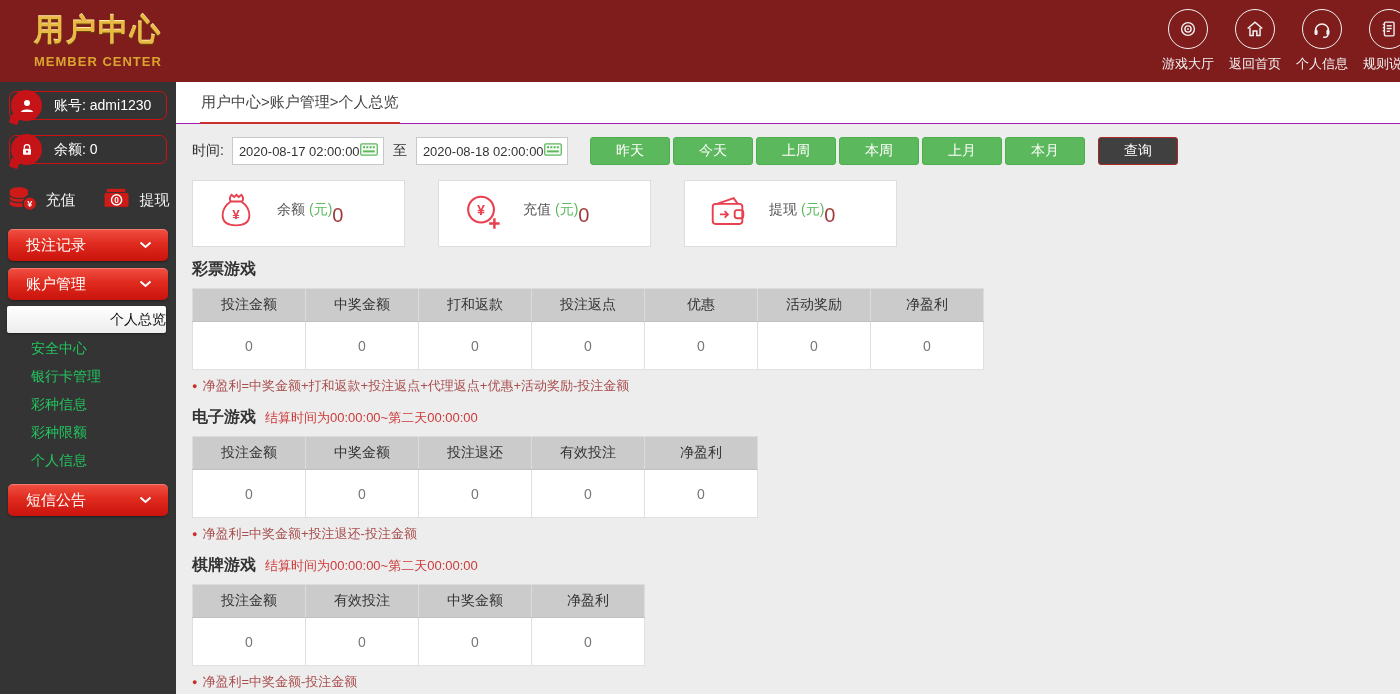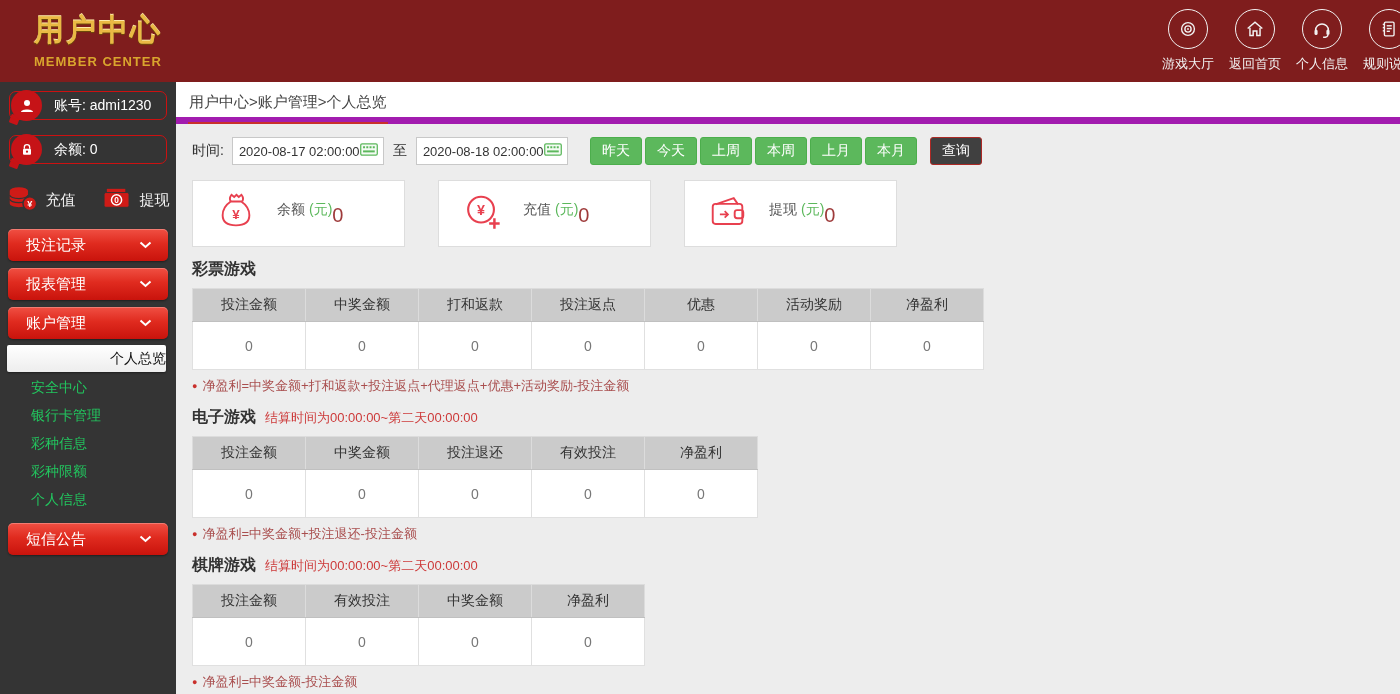--- a/index.html
+++ b/index.html
@@ -79,39 +79,39 @@
   .submenu-item.active {
     background:linear-gradient(180deg,#ffffff,#ededed);
     color:#111; margin:6px 10px 2px 7px; border-radius:2px; padding-left:40px;
     box-shadow:0 1px 2px rgba(0,0,0,.4);
     text-align:right;
   }
 
   
   .main { position:absolute; left:176px; top:82px; right:0; bottom:0; background:#ededed; overflow:hidden; }
   .breadcrumb-bar {
-    height:42px; background:#fff; border-bottom:7px solid #a21caf; padding-left:12px;
+    height:42px; background:#fff; border-bottom:1px solid #a21caf; padding-left:24px;
   }
   .breadcrumb {
     display:inline-block; line-height:40px; font-size:15px; color:#444;
     border-bottom:2px solid #c9302c; padding:0 1px;
   }
   .content { padding:0 16px; }
 
   .filter-row { margin-top:13px; display:flex; align-items:center; }
   .filter-label { font-size:14px; color:#333; margin-right:8px; }
   .date-box {
     width:152px; height:28px; background:#fff; border:1px solid #c8c8c8;
     display:flex; align-items:center; justify-content:space-between;
     padding:0 6px; font-size:13px; color:#333; cursor:text; white-space:nowrap;
   }
   .to-label { font-size:14px; color:#333; margin:0 9px; }
   .quick-btns { display:flex; gap:3px; margin-left:22px; }
   .btn {
-    height:28px; min-width:48px; padding:0 11px; border:none; border-radius:3px;
+    height:28px; min-width:48px; padding:0 25px; border:none; border-radius:3px;
     font-size:14px; color:#fff; cursor:pointer;
     font-family:"Liberation Sans","DejaVu Sans",sans-serif;
   }
   .btn.green { background:#5cb85c; border:1px solid #4cae4c; }
   .btn.red { background:#404040; border:1px solid #ac2925; margin-left:13px; }
 
   .stats { display:flex; gap:33px; margin-top:15px; }
   .stat-card {
     width:213px; height:67px; background:#fff; border:1px solid #ddd;
     display:flex; align-items:center; padding-left:22px; gap:20px;
@@ -238,26 +238,20 @@
             <circle cx="15.5" cy="14" r="5.5" fill="none" stroke="#fff" stroke-width="1.6"></circle>
             <text x="15.5" y="17.3" font-size="9" fill="#fff" text-anchor="middle" font-weight="bold">0</text>
           </svg>
       </span>
       <span>提现</span>
     </div>
   </div>
   <div id="sidebar-menu">
       <div class="menu-btn">
         <span>投注记录</span>
-        <svg class="chev" width="13" height="8" viewBox="0 0 13 8">
-          <polyline points="1.5,1.5 6.5,6 11.5,1.5" fill="none" stroke="#fff" stroke-width="2"></polyline>
-        </svg>
-      </div>
-      <div class="menu-btn">
-        <span>报表管理</span>
         <svg class="chev" width="13" height="8" viewBox="0 0 13 8">
           <polyline points="1.5,1.5 6.5,6 11.5,1.5" fill="none" stroke="#fff" stroke-width="2"></polyline>
         </svg>
       </div>
       <div class="menu-btn">
         <span>账户管理</span>
         <svg class="chev" width="13" height="8" viewBox="0 0 13 8">
           <polyline points="1.5,1.5 6.5,6 11.5,1.5" fill="none" stroke="#fff" stroke-width="2"></polyline>
         </svg>
       </div>

